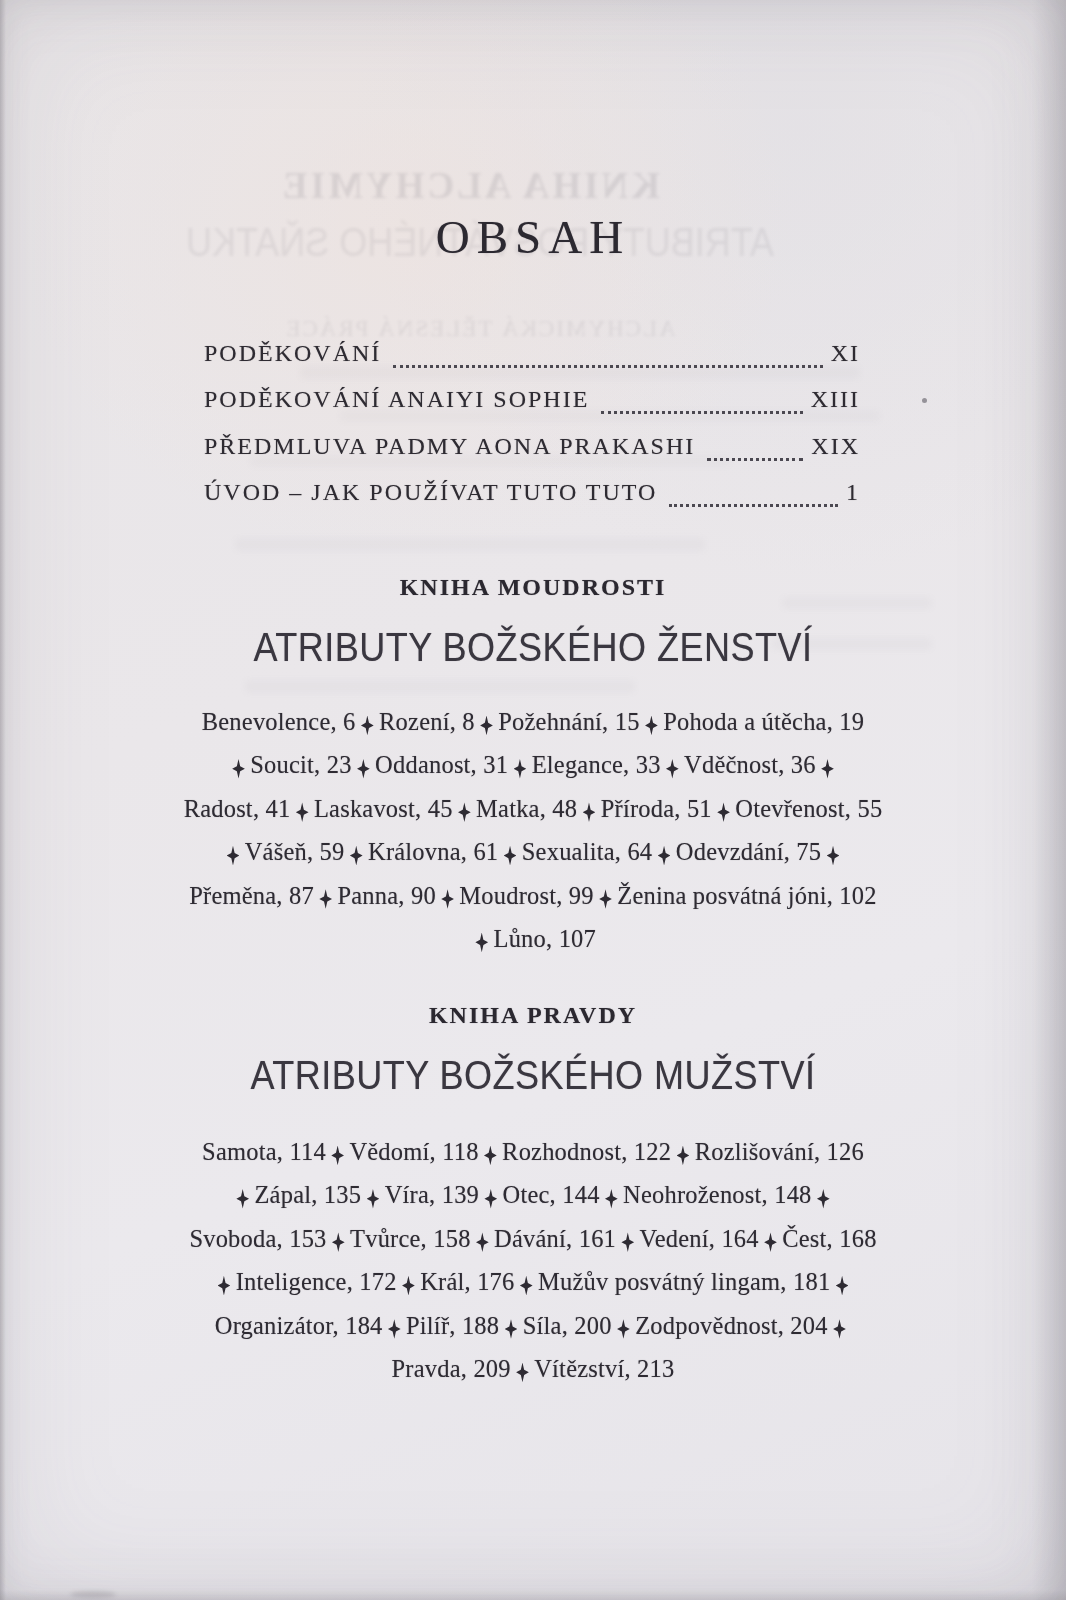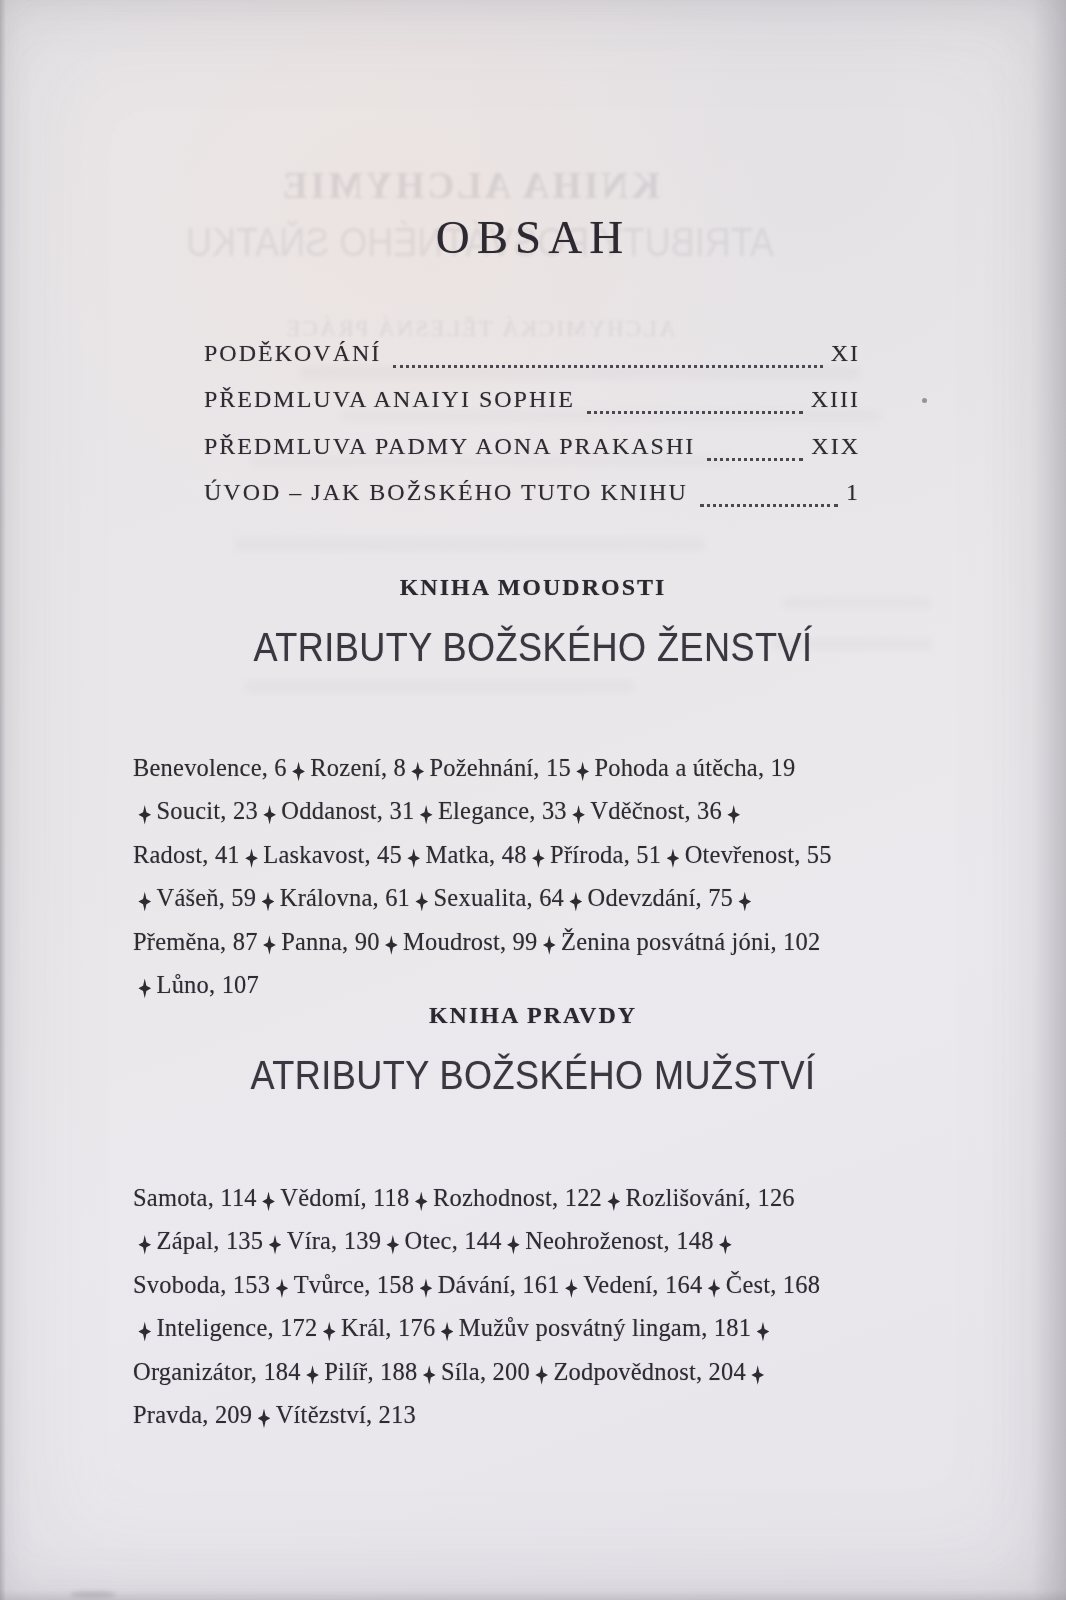--- a/index.html
+++ b/index.html
@@ -71,23 +71,23 @@
   .book-subtitle{
     position:absolute;left:0;right:0;margin:0;text-align:center;
     font-family:"Liberation Sans","DejaVu Sans",sans-serif;
     font-size:41px;font-weight:400;letter-spacing:.5px;color:#3a3740;
     transform:scaleX(.88);text-shadow:0 0 1px rgba(58,55,64,.35);
   }
   .sec1 .book-title{top:574px;}
   .sec1 .book-subtitle{top:624px;}
   .sec2 .book-title{top:1002px;}
   .sec2 .book-subtitle{top:1052px;}
-  .toc-par{position:absolute;left:133px;width:800px;text-align:left;
+  .toc-par{position:absolute;left:133px;width:800px;text-align:center;
     font-size:24.5px;letter-spacing:.2px;color:#2e2b33;
-    text-shadow:0 0 1px rgba(46,43,51,.38);margin-top:46px;}
+    text-shadow:0 0 1px rgba(46,43,51,.38);}
   .par1{top:700px;}
   .par2{top:1130px;}
   .toc-line{height:43.4px;line-height:43.4px;white-space:nowrap;}
   .star{
     display:inline-block;width:.52em;height:.80em;background:#2e2b33;
     clip-path:polygon(50% 0%,63% 37%,100% 50%,63% 63%,50% 100%,37% 63%,0% 50%,37% 37%);
     vertical-align:-12%;margin:0 .22em;
   }
 </style>
 </head>
@@ -109,31 +109,31 @@
 
   <h1 class="title">OBSAH</h1>
 
   <div class="front">
     <div class="fm-row">
       <span class="fm-label">PODĚKOVÁNÍ</span>
       <span class="leader"></span>
       <span class="fm-page">XI</span>
     </div>
     <div class="fm-row">
-      <span class="fm-label">PŘEDMLUVA ANAIYI SOPHIE</span>
+      <span class="fm-label">PODĚKOVÁNÍ ANAIYI SOPHIE</span>
       <span class="leader"></span>
       <span class="fm-page">XIII</span>
     </div>
     <div class="fm-row">
       <span class="fm-label">PŘEDMLUVA PADMY AONA PRAKASHI</span>
       <span class="leader"></span>
       <span class="fm-page">XIX</span>
     </div>
     <div class="fm-row">
-      <span class="fm-label">ÚVOD – JAK BOŽSKÉHO TUTO KNIHU</span>
+      <span class="fm-label">ÚVOD – JAK POUŽÍVAT TUTO TUTO</span>
       <span class="leader"></span>
       <span class="fm-page">1</span>
     </div>
   </div>
 
   <section class="sec1">
     <h2 class="book-title">KNIHA MOUDROSTI</h2>
     <h3 class="book-subtitle">ATRIBUTY BOŽSKÉHO ŽENSTVÍ</h3>
     <div class="toc-par par1">
       <div class="toc-line starline">Benevolence, 6<span class="star"></span>Rození, 8<span class="star"></span>Požehnání, 15<span class="star"></span>Pohoda a útěcha, 19</div>

